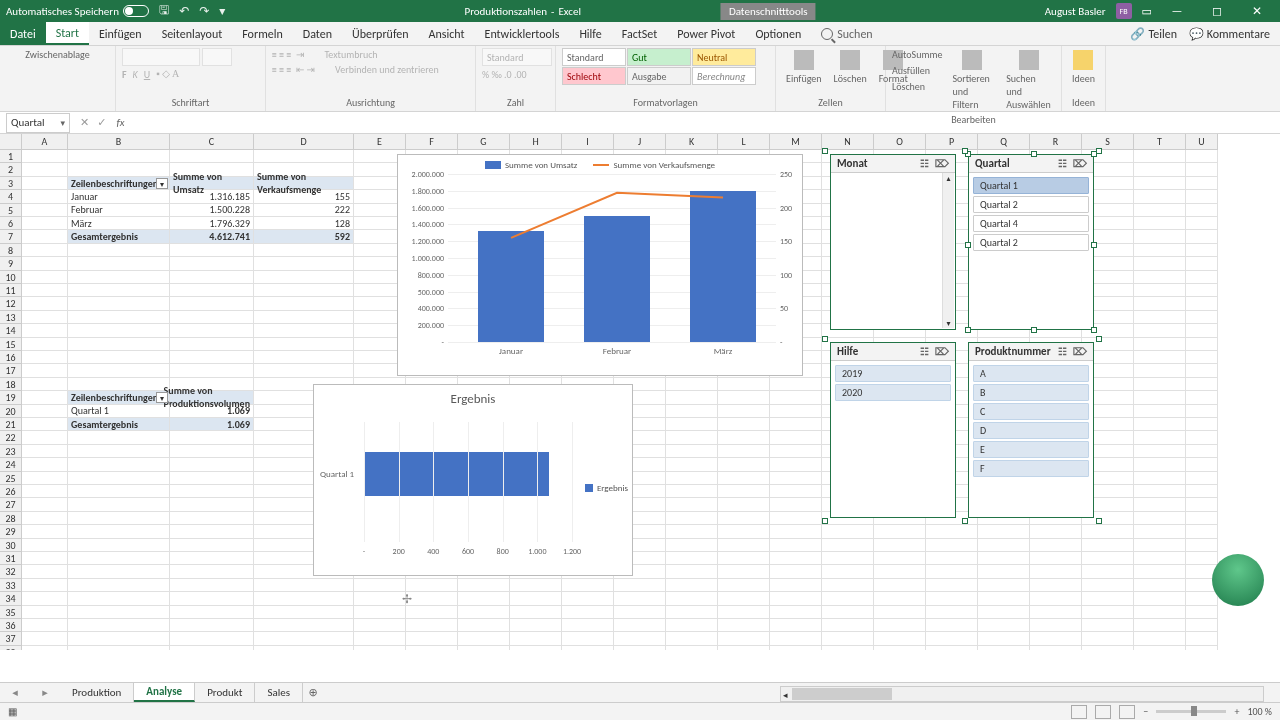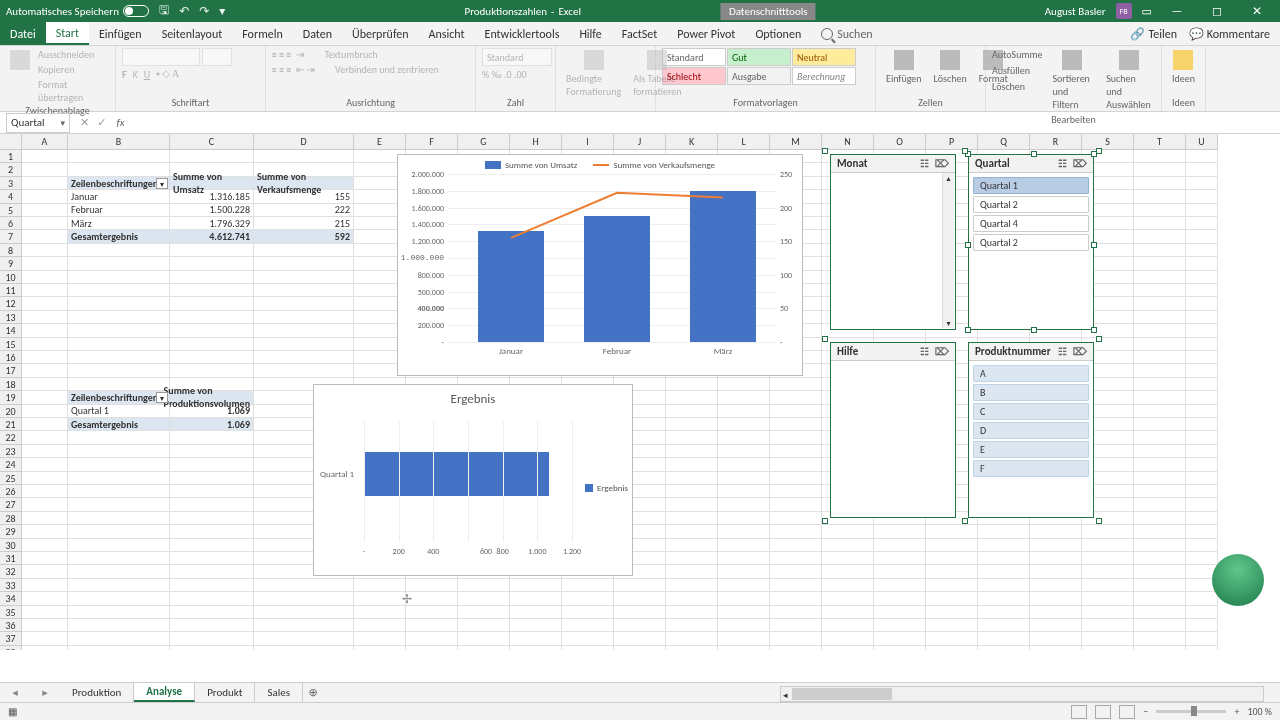--- a/index.html
+++ b/index.html
@@ -160,30 +160,20 @@
     <span>Suchen</span>
   </div>
   <div class="right">
     <span>🔗 <span>Teilen</span></span>
     <span>💬 <span>Kommentare</span></span>
   </div>
 </div>
 
 <div class="ribbon">
   <div class="group" style="width:116px">
-    <div class="controls">
-      <div class="bigbtn">
-          <div class="ico"></div>
-        </div>
-      <div class="clip">
-        <span>Ausschneiden</span>
-        <span>Kopieren</span>
-        <span>Format übertragen</span>
-      </div>
-    </div>
     <div class="label">Zwischenablage</div>
   </div>
   <div class="group" style="width:150px">
     <div class="controls" style="flex-direction:column;gap:2px">
       <div style="display:flex;gap:2px">
           <div style="width:78px;height:18px;border:1px solid #ccc;background:#fff"></div>
           <div style="width:30px;height:18px;border:1px solid #ccc;background:#fff"></div>
         </div>
       <div style="display:flex;gap:6px;font-family:serif"><b>F</b> <i>K</i> <u>U</u> ▪ ◇ A</div>
     </div>
@@ -201,34 +191,20 @@
         </div>
     </div>
     <div class="label">Ausrichtung</div>
   </div>
   <div class="group" style="width:80px">
     <div class="controls" style="flex-direction:column;gap:2px">
       <div style="width:70px;height:18px;border:1px solid #ccc;background:#fff;padding:0 4px;display:flex;align-items:center">Standard</div>
       <div>% ‰ .0 .00</div>
     </div>
     <div class="label">Zahl</div>
-  </div>
-  <div class="group" style="width:100px">
-    <div class="controls">
-      <div class="bigbtn">
-          <div class="ico"></div>
-          <span>Bedingte
-Formatierung</span>
-        </div>
-      <div class="bigbtn">
-          <div class="ico"></div>
-          <span>Als Tabelle
-formatieren</span>
-        </div>
-    </div>
   </div>
   <div class="group" style="width:220px">
     <div class="controls" style="flex-direction:column;gap:1px;opacity:1">
       <div class="styles-box">
         <div class="style-cell">Standard</div>
         <div class="style-cell good">Gut</div>
         <div class="style-cell neutral">Neutral</div>
       </div>
       <div class="styles-box">
         <div class="style-cell bad">Schlecht</div>
@@ -1165,21 +1141,21 @@
       <div class="cell hdr right" style="left: 254px; top: 26.8px; width: 100px; height: 13.4px;">Summe von Verkaufsmenge</div>
       <div style="position: absolute; left: 156px; top: 27.8px; width: 12px; height: 11px; border: 1px solid rgb(153, 153, 153); background: rgb(255, 255, 255); font-size: 8px; text-align: center;">▾</div>
       <div class="cell " style="left: 68px; top: 40.2px; width: 102px; height: 13.4px;">Januar</div>
       <div class="cell right" style="left: 170px; top: 40.2px; width: 84px; height: 13.4px;">1.316.185</div>
       <div class="cell right" style="left: 254px; top: 40.2px; width: 100px; height: 13.4px;">155</div>
       <div class="cell " style="left: 68px; top: 53.6px; width: 102px; height: 13.4px;">Februar</div>
       <div class="cell right" style="left: 170px; top: 53.6px; width: 84px; height: 13.4px;">1.500.228</div>
       <div class="cell right" style="left: 254px; top: 53.6px; width: 100px; height: 13.4px;">222</div>
       <div class="cell " style="left: 68px; top: 67px; width: 102px; height: 13.4px;">März</div>
       <div class="cell right" style="left: 170px; top: 67px; width: 84px; height: 13.4px;">1.796.329</div>
-      <div class="cell right" style="left: 254px; top: 67px; width: 100px; height: 13.4px;">215</div>
+      <div class="cell right" style="left: 254px; top: 67px; width: 100px; height: 13.4px;">128</div>
       <div class="cell hdr bold" style="left: 68px; top: 80.4px; width: 102px; height: 13.4px;">Gesamtergebnis</div>
       <div class="cell hdr bold right" style="left: 170px; top: 80.4px; width: 84px; height: 13.4px;">4.612.741</div>
       <div class="cell hdr bold right" style="left: 254px; top: 80.4px; width: 100px; height: 13.4px;">592</div>
       <div class="cell hdr" style="left: 68px; top: 241.2px; width: 102px; height: 13.4px;">Zeilenbeschriftungen</div>
       <div class="cell hdr right" style="left: 170px; top: 241.2px; width: 84px; height: 13.4px;">Summe von Produktionsvolumen</div>
       <div style="position: absolute; left: 156px; top: 242.2px; width: 12px; height: 11px; border: 1px solid rgb(153, 153, 153); background: rgb(255, 255, 255); font-size: 8px; text-align: center;">▾</div>
       <div class="cell " style="left: 68px; top: 254.6px; width: 102px; height: 13.4px;">Quartal 1</div>
       <div class="cell right bold" style="left: 170px; top: 254.6px; width: 84px; height: 13.4px;">1.069</div>
       <div class="cell hdr bold" style="left: 68px; top: 268px; width: 102px; height: 13.4px;">Gesamtergebnis</div>
       <div class="cell hdr bold right" style="left: 170px; top: 268px; width: 84px; height: 13.4px;">1.069</div>
@@ -1200,27 +1176,27 @@
         <div class="ytick" style="top: -5px;">2.000.000</div>
         <div style="position: absolute; left: 0px; right: 0px; top: 0px; height: 1px; background: rgb(238, 238, 238);"></div>
         <div class="ytick" style="top: 11.8px;">1.800.000</div>
         <div style="position: absolute; left: 0px; right: 0px; top: 16.8px; height: 1px; background: rgb(238, 238, 238);"></div>
         <div class="ytick" style="top: 28.6px;">1.600.000</div>
         <div style="position: absolute; left: 0px; right: 0px; top: 33.6px; height: 1px; background: rgb(238, 238, 238);"></div>
         <div class="ytick" style="top: 45.4px;">1.400.000</div>
         <div style="position: absolute; left: 0px; right: 0px; top: 50.4px; height: 1px; background: rgb(238, 238, 238);"></div>
         <div class="ytick" style="top: 62.2px;">1.200.000</div>
         <div style="position: absolute; left: 0px; right: 0px; top: 67.2px; height: 1px; background: rgb(238, 238, 238);"></div>
-        <div class="ytick" style="top: 79px; font-family: Liberation Mono, monospace;">1.000.000</div>
+        <div class="ytick" style="top: 79px;">1.000.000</div>
         <div style="position: absolute; left: 0px; right: 0px; top: 84px; height: 1px; background: rgb(238, 238, 238);"></div>
         <div class="ytick" style="top: 95.8px;">800.000</div>
         <div style="position: absolute; left: 0px; right: 0px; top: 100.8px; height: 1px; background: rgb(238, 238, 238);"></div>
         <div class="ytick" style="top: 112.6px;">500.000</div>
         <div style="position: absolute; left: 0px; right: 0px; top: 117.6px; height: 1px; background: rgb(238, 238, 238);"></div>
-        <div class="ytick" style="top: 129.4px; font-weight: bold;">400.000</div>
+        <div class="ytick" style="top: 129.4px;">400.000</div>
         <div style="position: absolute; left: 0px; right: 0px; top: 134.4px; height: 1px; background: rgb(238, 238, 238);"></div>
         <div class="ytick" style="top: 146.2px;">200.000</div>
         <div style="position: absolute; left: 0px; right: 0px; top: 151.2px; height: 1px; background: rgb(238, 238, 238);"></div>
         <div class="ytick" style="top: 163px;">-</div>
         <div style="position: absolute; left: 0px; right: 0px; top: 168px; height: 1px; background: rgb(238, 238, 238);"></div>
         <div class="y2tick" style="top: -5px;">250</div>
         <div class="y2tick" style="top: 28.6px;">200</div>
         <div class="y2tick" style="top: 62.2px;">150</div>
         <div class="y2tick" style="top: 95.8px;">100</div>
         <div class="y2tick" style="top: 129.4px;">50</div>
@@ -1245,21 +1221,21 @@
       <div class="leg2">
           <div style="width:8px;height:8px;background:#4472c4"></div>
           <span>Ergebnis</span>
         </div>
     <div class="xtick2" style="left: 0%;">-</div>
         <div style="position: absolute; top: 0px; bottom: 0px; left: 0%; width: 1px; background: rgb(238, 238, 238);"></div>
         <div class="xtick2" style="left: 16.6667%;">200</div>
         <div style="position: absolute; top: 0px; bottom: 0px; left: 16.6667%; width: 1px; background: rgb(238, 238, 238);"></div>
         <div class="xtick2" style="left: 33.3333%;">400</div>
         <div style="position: absolute; top: 0px; bottom: 0px; left: 33.3333%; width: 1px; background: rgb(238, 238, 238);"></div>
-        <div class="xtick2" style="left: 50%; margin-left: 18px;">600</div>
+        <div class="xtick2" style="left: 50%;">600</div>
         <div style="position: absolute; top: 0px; bottom: 0px; left: 50%; width: 1px; background: rgb(238, 238, 238);"></div>
         <div class="xtick2" style="left: 66.6667%;">800</div>
         <div style="position: absolute; top: 0px; bottom: 0px; left: 66.6667%; width: 1px; background: rgb(238, 238, 238);"></div>
         <div class="xtick2" style="left: 83.3333%;">1.000</div>
         <div style="position: absolute; top: 0px; bottom: 0px; left: 83.3333%; width: 1px; background: rgb(238, 238, 238);"></div>
         <div class="xtick2" style="left: 100%;">1.200</div>
         <div style="position: absolute; top: 0px; bottom: 0px; left: 100%; width: 1px; background: rgb(238, 238, 238);"></div>
       </div>
   </div>
 
@@ -1277,20 +1253,24 @@
       </div>
   </div>
 
   <div class="slicer" style="left:830px;top:208px;width:126px;height:176px">
     <div class="title">
         <span>Hilfe</span>
         <div class="icons">
           <span>☷</span>
           <span>⌦</span>
         </div>
+      </div>
+    <div class="items" id="slicer-jahr">
+        <div class="item ">2019</div>
+        <div class="item ">2020</div>
       </div>
   </div>
 
   <div class="slicer selected" style="left:968px;top:20px;width:126px;height:176px">
     <div class="title">
         <span>Quartal</span>
         <div class="icons">
           <span>☷</span>
           <span>⌦</span>
         </div>

